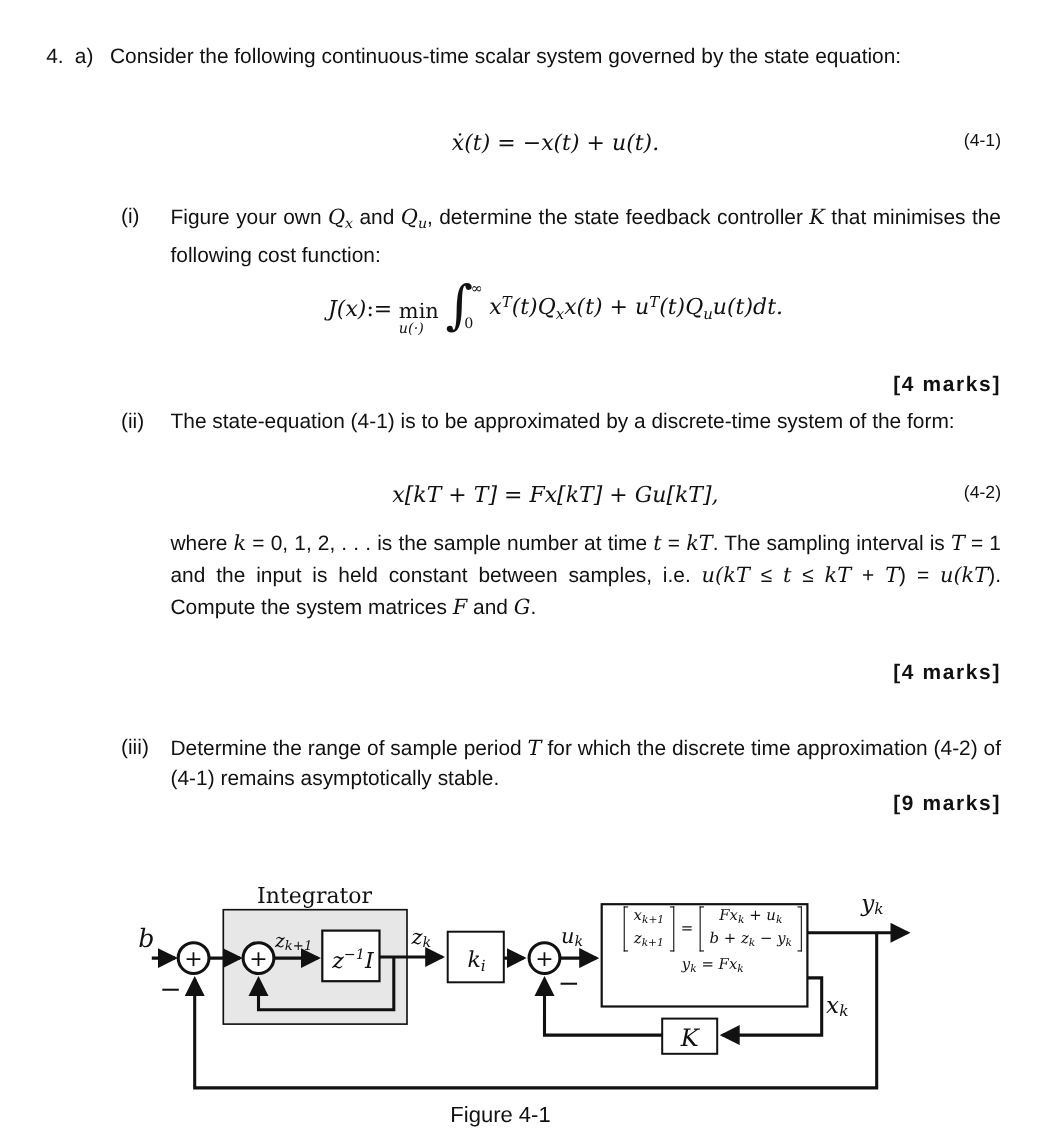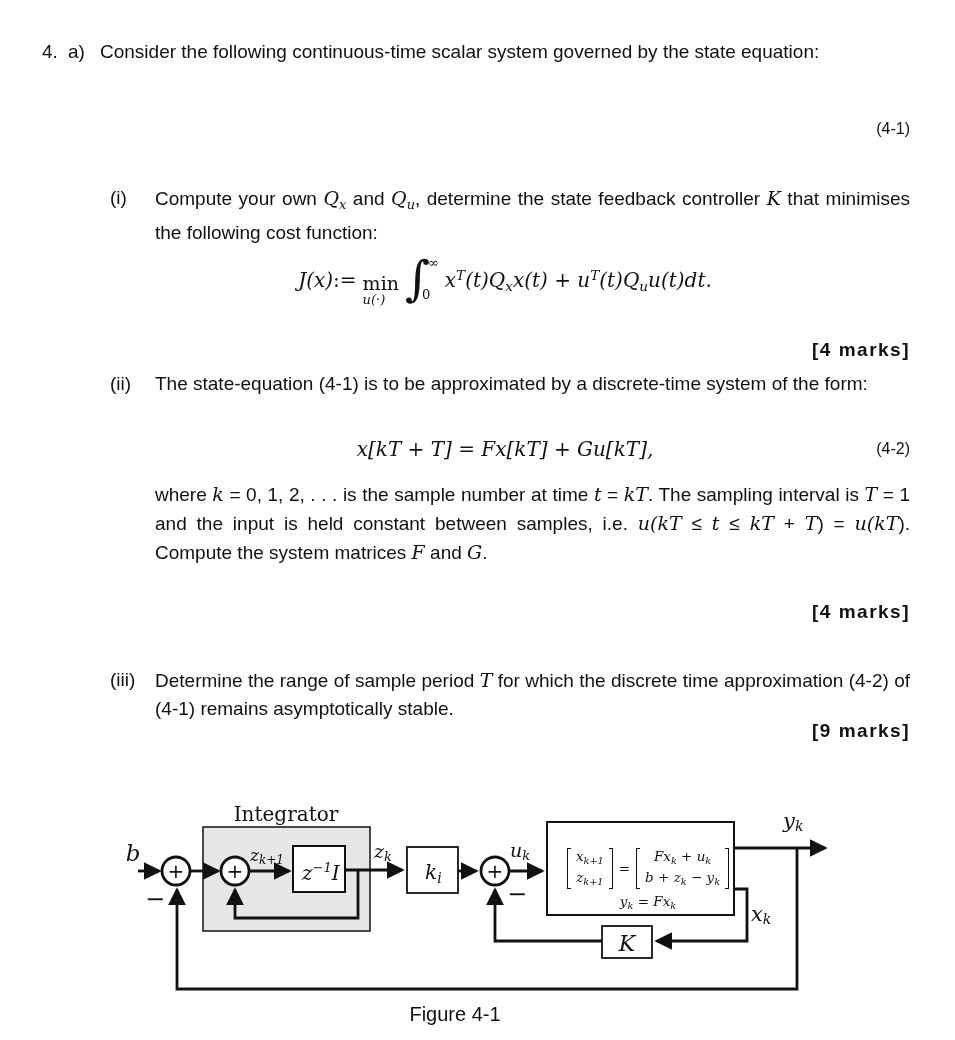--- a/index.html
+++ b/index.html
@@ -47,21 +47,21 @@
 
   .where-para { left:155px; right:45px; top:480px; }
   .item-iii { top:666px; }
 
   
   #fig-svg { position:absolute; left:0; top:790px; }
   .fig-caption { left:0; width:910px; top:1000px; text-align:center; font-size:20px; }
 
   
   .plant-box { left:548px; top:823px; width:200px; height:91px;
-    display:flex; flex-direction:column; justify-content:flex-end; align-items:center;
+    display:flex; flex-direction:column; justify-content:flex-start; align-items:center;
     font-family:"DejaVu Serif", serif; font-style:italic; font-size:13.5px; line-height:17px; }
   .plant-box .seg-msub { font-size:0.72em; }
   .mat-row { display:flex; align-items:center; gap:3px; }
   .brkt-l { align-self:stretch; width:4px; border-left:1.5px solid #111; border-top:1.5px solid #111; border-bottom:1.5px solid #111; margin:1px 0; }
   .brkt-r { align-self:stretch; width:4px; border-right:1.5px solid #111; border-top:1.5px solid #111; border-bottom:1.5px solid #111; margin:1px 0; }
   .mat-col { display:flex; flex-direction:column; align-items:center; padding:1px 2px; }
   .mat-eq { margin:0 3px; font-style:normal; }
   .plant-out { margin-top:3px; }
 
   svg text { fill:#111; }
@@ -73,26 +73,27 @@
 
 <div id="page">
 
   <div class="abs para-a">
     <span class="q-num">4.</span>
     <span class="q-part">a)</span>
     <div class="para-a-body jst">Consider the following continuous-time scalar system governed by the state equation:</div>
   </div>
 
   <div class="abs eq-row" style="top:115px;">
+    <span class="math-i">ẋ(t) = −x(t) + u(t).</span>
     <span class="eq-tag">(4-1)</span>
   </div>
 
   <div class="abs item" style="top:184px;">
     <span class="item-label">(i)</span>
-    <div class="item-body jst"><span class="seg-p">Compute your own </span><span class="seg-m">Q</span><span class="seg-msub">x</span><span class="seg-p"> and </span><span class="seg-m">Q</span><span class="seg-msub">u</span><span class="seg-p">, determine the state feedback controller </span><span class="seg-m">K</span><span class="seg-p"> that minimises the following cost function:</span></div>
+    <div class="item-body jst"><span class="seg-p">Figure your own </span><span class="seg-m">Q</span><span class="seg-msub">x</span><span class="seg-p"> and </span><span class="seg-m">Q</span><span class="seg-msub">u</span><span class="seg-p">, determine the state feedback controller </span><span class="seg-m">K</span><span class="seg-p"> that minimises the following cost function:</span></div>
   </div>
 
   <div class="abs cost-row">
     <span><span class="seg-m">J(x)</span><span class="seg-r">:= </span></span>
     <span class="min-stack">
       <span class="min-word">min</span>
       <span class="min-sub">u(·)</span>
     </span>
     <span class="integral">
       <span class="int-glyph">∫</span>

